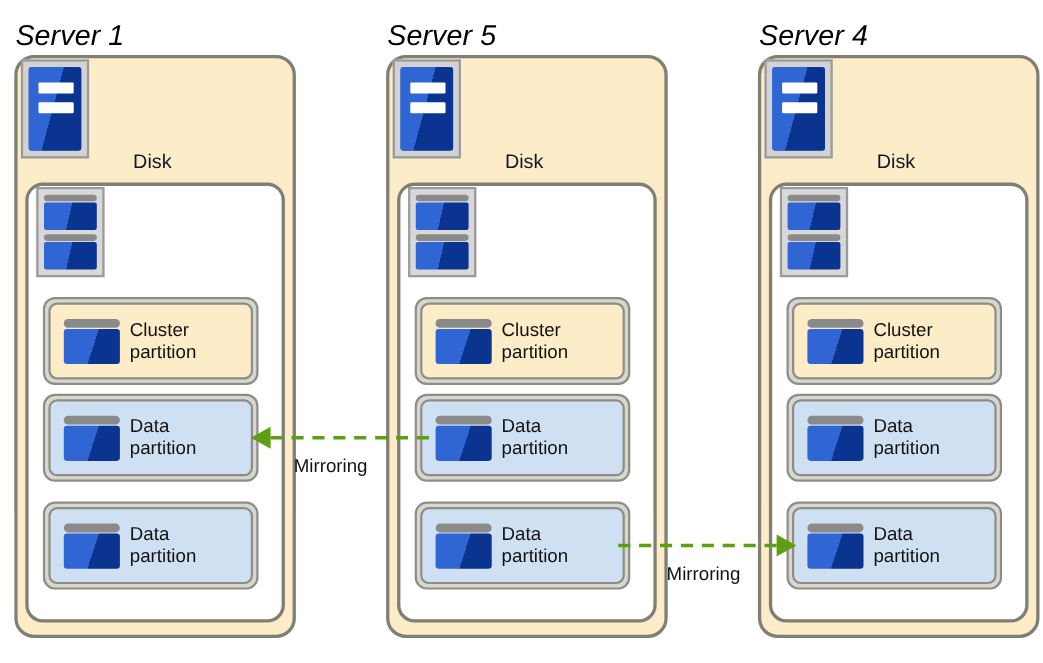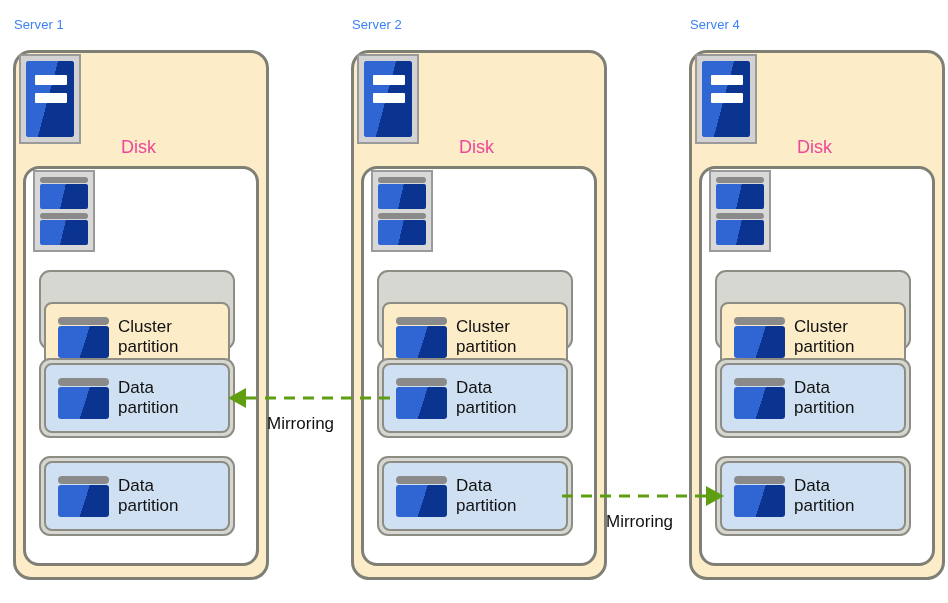--- a/index.html
+++ b/index.html
@@ -10,35 +10,36 @@
     font-family:"Liberation Sans", sans-serif;
     overflow:hidden;
     position:relative;
   }
   #stage{position:absolute;left:0;top:0;width:948px;height:603px;}
 
   
   .server-col{position:absolute;top:0;height:603px;}
   .server-title{
     position:absolute;left:1px;top:17px;
-    font-size:13px;color:#3b82f6;white-space:nowrap;
+    font-size:26px;color:#000000;white-space:nowrap;
     letter-spacing:0.1px;
+    font-style:italic;
   }
   .server-panel{
     position:absolute;left:0;top:50px;
     border:3px solid #7f7f75;
     border-radius:18px;
     background:#fcecc8;
     box-sizing:border-box;
   }
 
   
   .disk-label{
     position:absolute;
-    font-size:18px;color:#ec4899;white-space:nowrap;
+    font-size:18px;color:#0f172a;white-space:nowrap;
   }
   .disk-panel{
     position:absolute;
     border:3px solid #7f7f75;
     border-radius:16px;
     background:#ffffff;
     box-sizing:border-box;
   }
 
   
@@ -100,21 +101,21 @@
     z-index:5;
   }
   .part-inner{
     box-sizing:border-box;
     width:100%;height:100%;
     border:2px solid #8d8d85;
     border-radius:8px;
     display:flex;align-items:center;
     padding-left:12px;
   }
-  .part-box.cluster .part-inner{background:#fcecc8;margin-top:27px;}
+  .part-box.cluster .part-inner{background:#fcecc8;}
   .part-box.data .part-inner{background:#cfe0f2;}
 
   .part-icon{
     position:relative;width:51px;height:41px;flex:0 0 auto;margin-right:9px;
   }
   .part-icon .cap{
     position:absolute;left:0;top:0;width:100%;height:8px;
     background:#8a8a8a;border-radius:4px;
   }
   .part-icon .disc{
@@ -198,21 +199,21 @@
         </span>
         <span class="part-text">
           <span>Data</span><br>
           <span>partition</span>
         </span>
       </div>
     </div>
   </div>
 
   <div class="server-col" style="left:351px;width:275px;">
-    <div class="server-title">Server 2</div>
+    <div class="server-title">Server 5</div>
 
     <div class="server-panel" style="left:0;top:50px;width:256px;height:530px;"></div>
 
     <div class="server-icon" style="left:6px;top:54px;">
       <div class="body">
         <span class="bar b1"></span>
         <span class="bar b2"></span>
       </div>
     </div>
 

